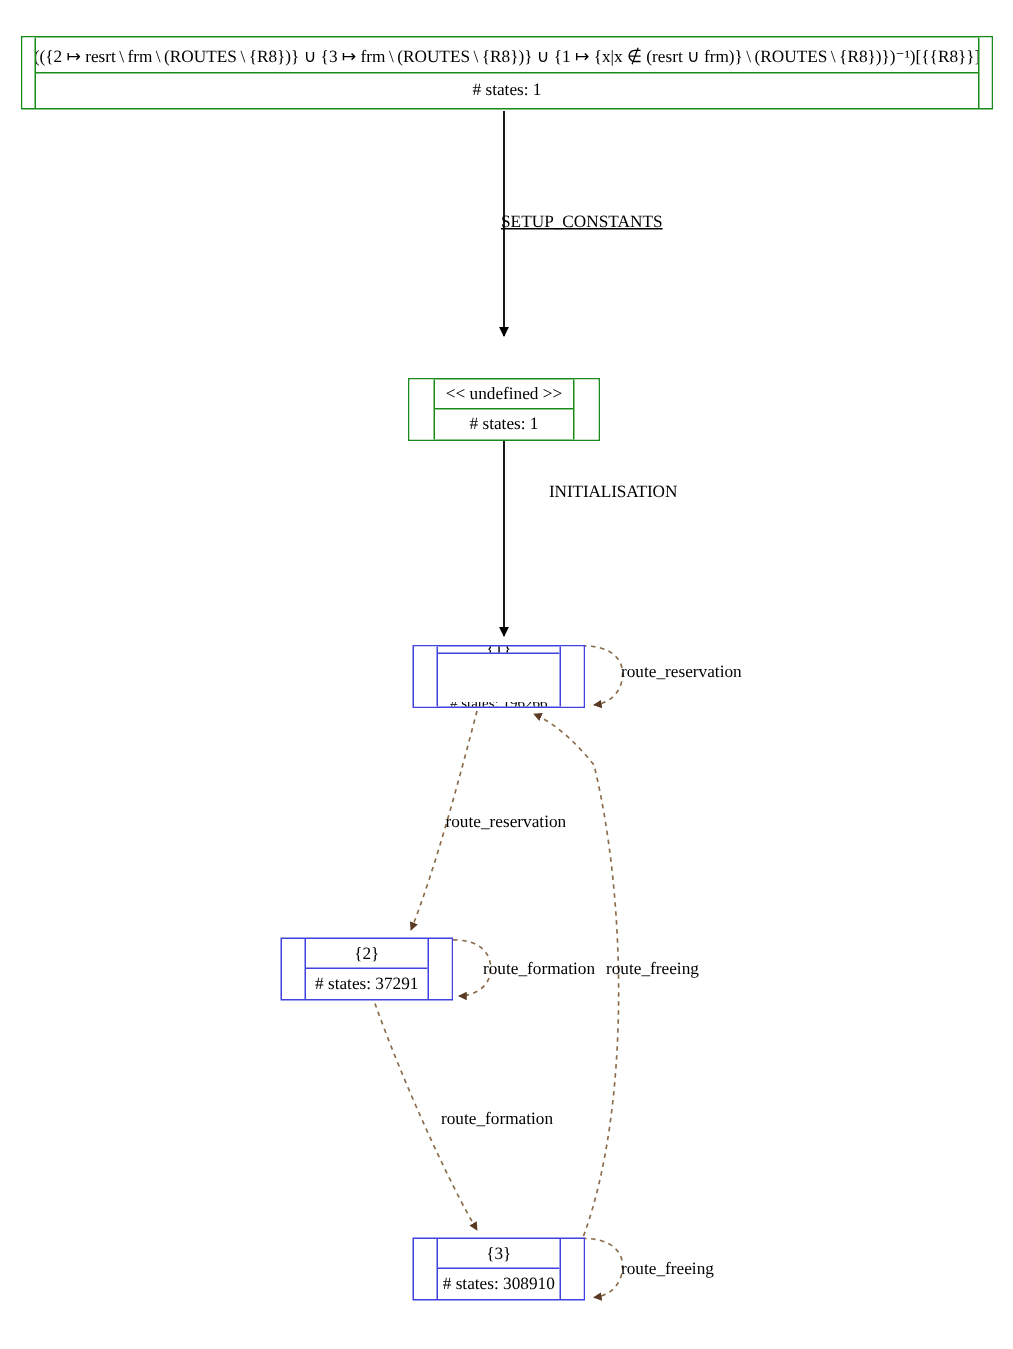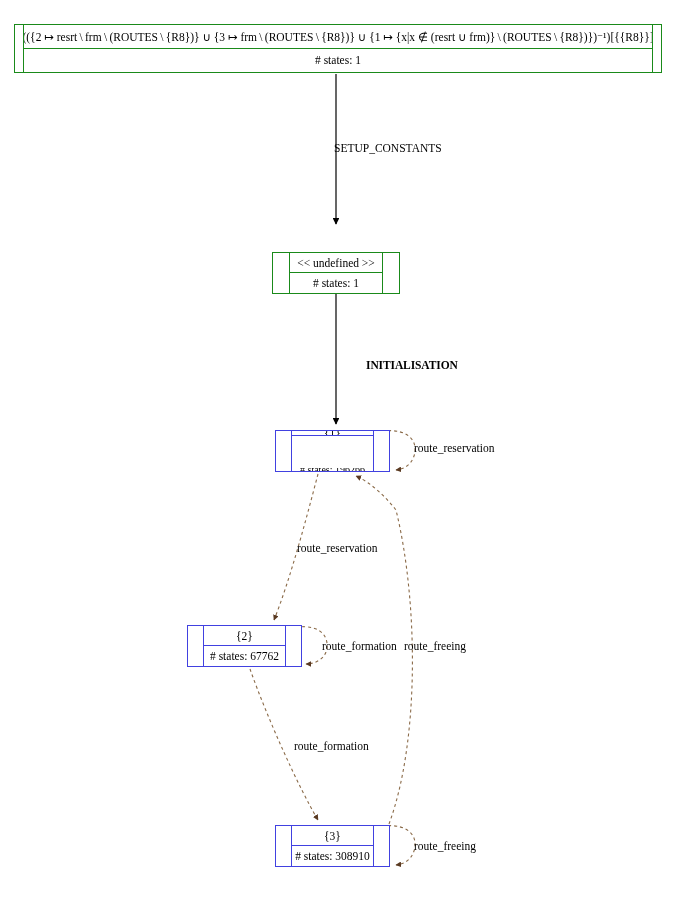--- a/index.html
+++ b/index.html
@@ -129,22 +129,22 @@
   #node-s3 .row.bottom { height: 19px; font-size: 11.5px; }
 
   
   .edge-label {
     position: absolute;
     white-space: nowrap;
     font-family: "Liberation Serif", serif;
     font-size: 11.5px;
     color: #000000;
   }
-  #lbl-setup        { left: 334px; top: 142px; }
-  #lbl-init         { left: 366px; top: 359px; letter-spacing: -0.1px; font-weight: bold; }
+  #lbl-setup        { left: 334px; top: 142px; text-decoration: underline; }
+  #lbl-init         { left: 366px; top: 322px; letter-spacing: -0.1px; }
   #lbl-rr-self      { left: 414px; top: 442px; }
   #lbl-rr-mid       { left: 297px; top: 542px; }
   #lbl-rf-self-2    { left: 322px; top: 640px; }
   #lbl-freeing-mid  { left: 404px; top: 640px; }
   #lbl-form-mid     { left: 294px; top: 740px; }
   #lbl-rf-self-3    { left: 414px; top: 840px; }
 </style>
 </head>
 <body>
 
@@ -217,21 +217,21 @@
       <div class="row top">{1}</div>
       <div class="row bottom"># states: 196266</div>
     </div>
     <div class="side right"></div>
   </div>
 
   <div class="node blue" id="node-s2">
     <div class="side left"></div>
     <div class="center">
       <div class="row top">{2}</div>
-      <div class="row bottom"># states: 67762</div>
+      <div class="row bottom"># states: 37291</div>
     </div>
     <div class="side right"></div>
   </div>
 
   <div class="node blue" id="node-s3">
     <div class="side left"></div>
     <div class="center">
       <div class="row top">{3}</div>
       <div class="row bottom"># states: 308910</div>
     </div>

